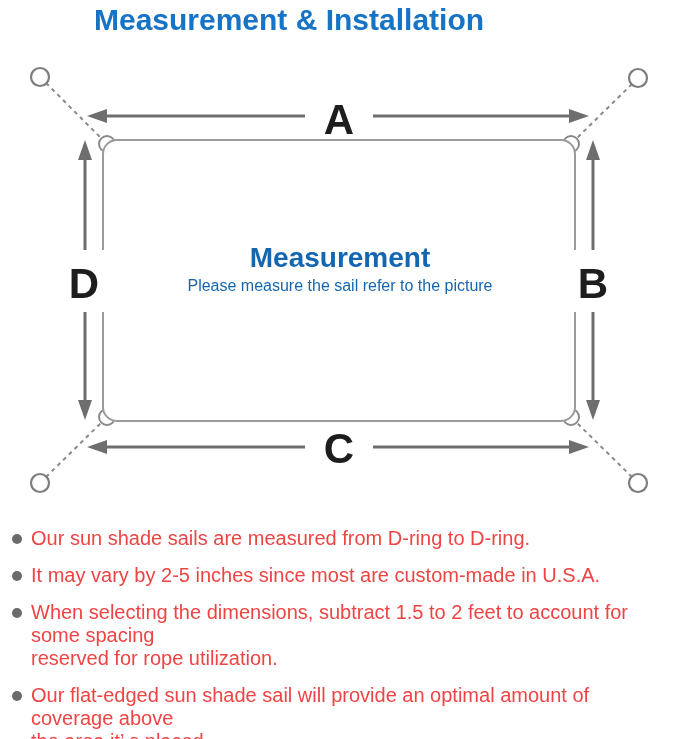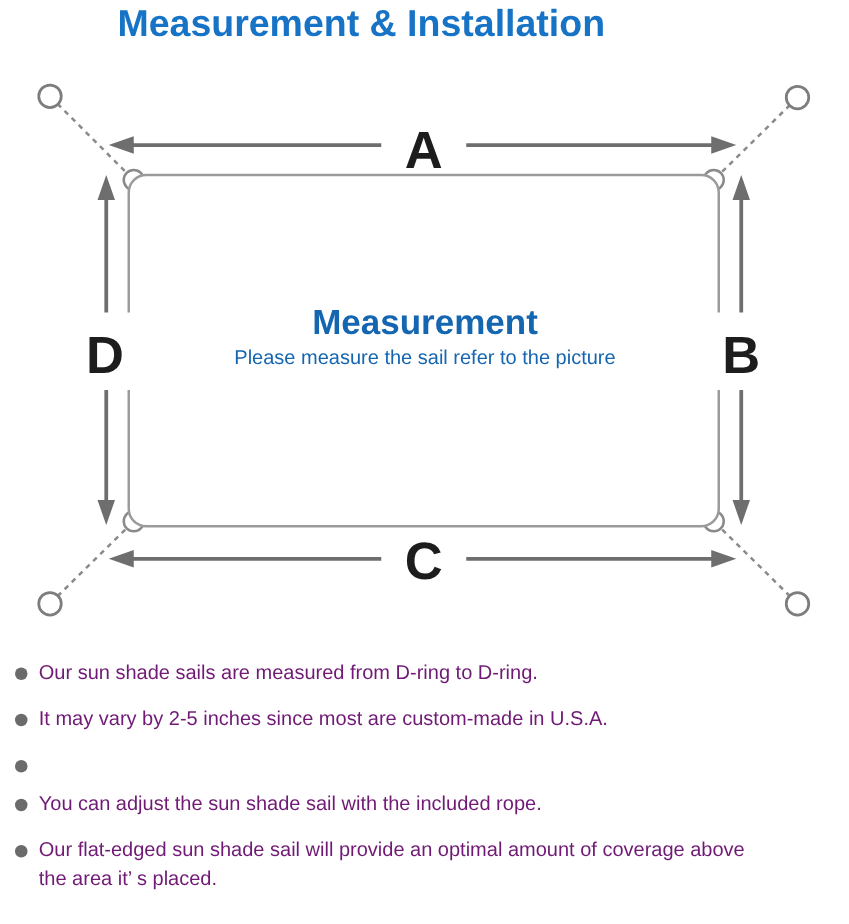--- a/index.html
+++ b/index.html
@@ -50,23 +50,23 @@
     flex: 0 0 auto;
     width: 10px;
     height: 10px;
     border-radius: 50%;
     background: #6b6b6b;
     margin-top: 7px;
     margin-right: 9px;
   }
   .note-text {
     margin: 0;
-    font-size: 16px;
+    font-size: 20px;
     line-height: 23px;
-    color: #701a75;
+    color: #ef4444;
     white-space: pre-line;
   }
   svg text {
     font-family: "Liberation Sans", sans-serif;
   }
   .dim-label {
     font-size: 42px;
     font-weight: bold;
     fill: #1d1d1d;
   }
@@ -154,24 +154,22 @@
     <div class="note">
       <span class="note-dot"></span>
       <p class="note-text">Our sun shade sails are measured from D-ring to D-ring.</p>
     </div>
     <div class="note">
       <span class="note-dot"></span>
       <p class="note-text">It may vary by 2-5 inches since most are custom-made in U.S.A.</p>
     </div>
     <div class="note">
       <span class="note-dot"></span>
-    </div>
-    <div class="note">
-      <span class="note-dot"></span>
-      <p class="note-text">You can adjust the sun shade sail with the included rope.</p>
+      <p class="note-text">When selecting the dimensions, subtract 1.5 to 2 feet to account for some spacing
+reserved for rope utilization.</p>
     </div>
     <div class="note">
       <span class="note-dot"></span>
       <p class="note-text">Our flat-edged sun shade sail will provide an optimal amount of coverage above
 the area it’ s placed.</p>
     </div>
   </div>
 
 </div>
 

